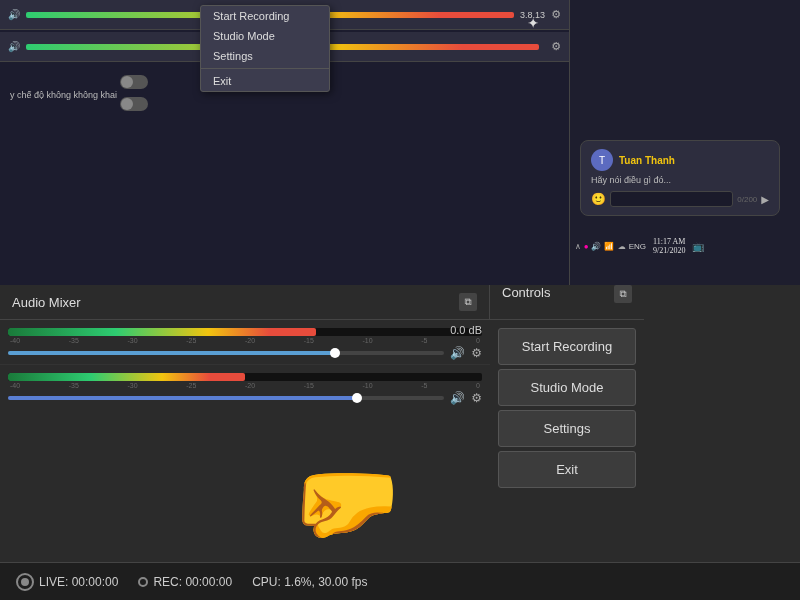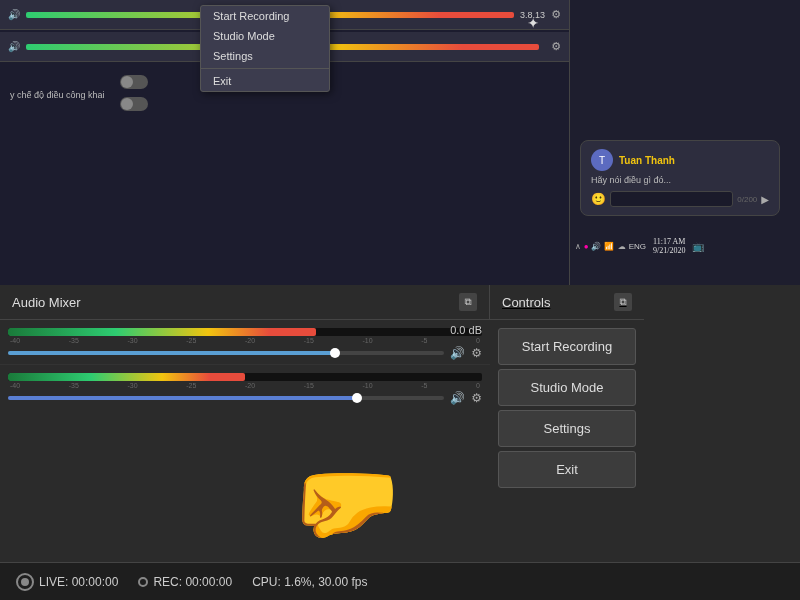--- a/index.html
+++ b/index.html
@@ -221,24 +221,23 @@
       display: flex;
       align-items: center;
       padding: 0 12px;
       gap: 8px;
       border-right: 1px solid #444;
     }
 
     .panel-header-right {
       flex: 1;
       display: flex;
-      align-items: center;
+      align-items: flex-start;
       padding: 0 12px;
       justify-content: space-between;
-      text-decoration: underline;
     }
 
     .panel-title {
       color: #ddd;
       font-size: 13px;
     }
 
     .panel-icon-btn {
       width: 18px;
       height: 18px;
@@ -437,21 +436,21 @@
 
       <div style="position:absolute; top:75px; left:120px; display:flex; flex-direction:column; gap:8px;">
         <div class="toggle-switch">
           <div class="toggle-thumb"></div>
         </div>
         <div class="toggle-switch">
           <div class="toggle-thumb"></div>
         </div>
       </div>
 
-      <div style="position:absolute; top:90px; left:10px; color:#bbb; font-size:9px;">y chế độ điều công khai</div>
+      <div style="position:absolute; top:90px; left:10px; color:#bbb; font-size:9px;">y chế độ không không khai</div>
 
       <div class="context-menu">
         <div class="context-menu-item">Start Recording</div>
         <div class="context-menu-item">Studio Mode</div>
         <div class="context-menu-item">Settings</div>
         <div class="context-menu-divider"></div>
         <div class="context-menu-item">Exit</div>
       </div>
 
       <div style="position:absolute; top:15px; right:30px; color:#ddd; font-size:14px;">✦</div>

